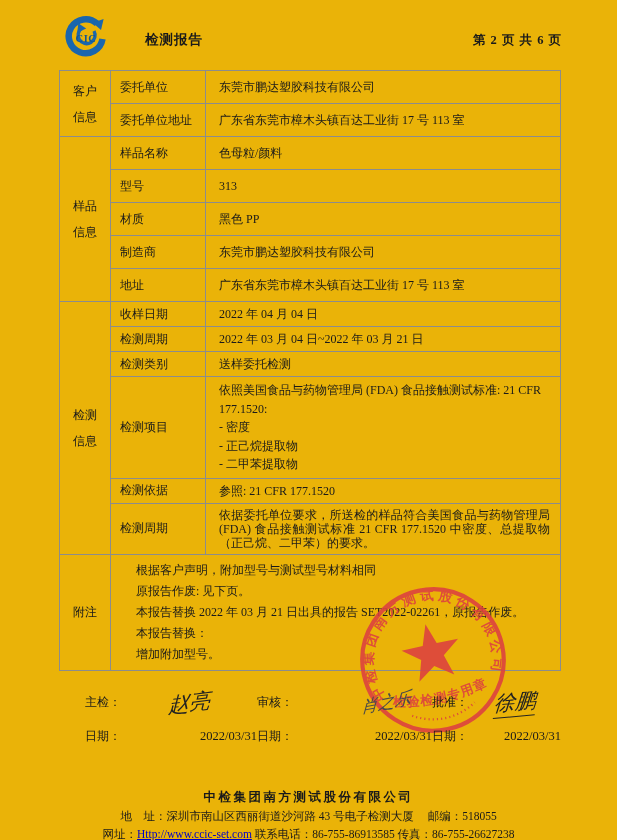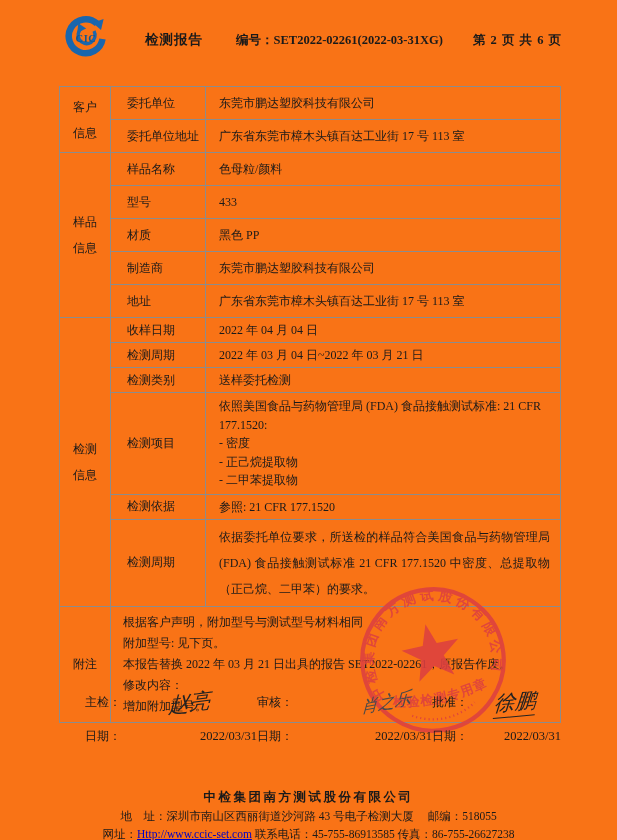--- a/index.html
+++ b/index.html
@@ -1,36 +1,36 @@
 <!DOCTYPE html>
 <html><head>
 <meta charset="utf-8">
 <style>
   * { margin:0; padding:0; box-sizing:border-box; }
   html,body { background:#ffffff; }
   body { font-family:"Liberation Serif","DejaVu Serif",serif; color:#1a1a1a; }
-  .page { position:relative; width:617px; height:840px; background:#f97316; overflow:hidden; }
+  .page { position:relative; width:617px; height:840px; background:#eab308; overflow:hidden; }
 
   
   .hdr-logo { position:absolute; left:64px; top:15px; width:44px; height:44px; }
   .hdr-title { position:absolute; left:145px; top:31px; font-size:13.5px; font-weight:bold; letter-spacing:1px; }
   .hdr-number { position:absolute; left:236px; top:32px; font-size:12.5px; font-weight:bold; }
   .hdr-page { position:absolute; right:55px; top:32px; font-size:12.5px; font-weight:bold; letter-spacing:1px;text-align:right; }
 
   
-  table.rep { position:absolute; left:59px; top:86px; width:502px; border-collapse:collapse; table-layout:fixed; }
+  table.rep { position:absolute; left:59px; top:70px; width:502px; border-collapse:collapse; table-layout:fixed; }
   table.rep td { border:1px solid #8c8c8c; font-size:12px; vertical-align:middle; }
   td.sec { width:51px; text-align:center; line-height:26px; }
-  td.lbl { width:95px; padding-left:16px; }
+  td.lbl { width:95px; padding-left:9px; }
   td.val { padding:3px 8px 3px 13px; line-height:1.5; }
   tr.r33 { height:33px; }
   tr.r24 { height:24px; }
   td.val-items { vertical-align:middle; line-height:18.5px; padding:4px 8px 4px 13px; }
-  td.val-conc { line-height:26px; padding:4px 10px 4px 13px; text-align:justify; }
-  td.notes { line-height:21px; padding:5px 8px 5px 12px; vertical-align:top; }
+  td.val-conc { line-height:14px; padding:4px 10px 4px 13px; text-align:justify; }
+  td.notes { line-height:21px; padding:5px 8px 5px 25px; vertical-align:top; }
 
   
   .stamp { position:absolute; left:357px; top:584px; width:152px; height:152px;
            transform:rotate(-12deg); opacity:.88; z-index:4; pointer-events:none; }
 
   
   .sig-row { position:absolute; left:59px; top:688px; width:502px; display:flex; z-index:5; }
   .sig-row .grp, .date-row .grp { display:flex; align-items:center; }
   .grp1 { width:172px;margin-left:26px; } .grp2 { width:175px;gap:48px; } .grp3 { flex:1; }
   .lab { font-size:12px; flex:0 0 auto; }
@@ -55,21 +55,20 @@
 <div class="page">
 
   <svg class="hdr-logo" viewBox="0 0 44 44">
     <path d="M 33 8.5 A 17 17 0 1 0 38.5 24" fill="none" stroke="#1a66ad" stroke-width="6.5"></path>
     <polygon points="36,2 41,12 30,12" fill="#1a66ad" transform="rotate(40 35 8)"></polygon>
     <path d="M 30 16 A 8.5 8.5 0 1 1 18 13" fill="none" stroke="#1a66ad" stroke-width="3.4"></path>
     <polygon points="16,8 21,16 11,16" fill="#1a66ad" transform="rotate(-25 16 12)"></polygon>
     <text x="22" y="26.5" text-anchor="middle" font-size="10.5" font-weight="bold" font-family="Liberation Serif, serif" fill="#14568f" letter-spacing="0.5">CIC</text>
   </svg>
   <div class="hdr-title">检测报告</div>
-  <div class="hdr-number"><span>编号：</span><span>SET2022-02261(2022-03-31XG)</span></div>
   <div class="hdr-page">第 2 页 共 6 页</div>
 
   <table class="rep">
     <colgroup>
         <col style="width:51px">
         <col style="width:95px">
         <col>
       </colgroup>
     <tbody>
       <tr class="r33">
@@ -88,21 +87,21 @@
       <tr class="r33">
         <td class="sec" rowspan="5">
           <div>样品</div>
           <div>信息</div>
         </td>
         <td class="lbl">样品名称</td>
         <td class="val">色母粒/颜料</td>
       </tr>
       <tr class="r33">
         <td class="lbl">型号</td>
-        <td class="val">433</td>
+        <td class="val">313</td>
       </tr>
       <tr class="r33">
         <td class="lbl">材质</td>
         <td class="val">黑色 PP</td>
       </tr>
       <tr class="r33">
         <td class="lbl">制造商</td>
         <td class="val">东莞市鹏达塑胶科技有限公司</td>
       </tr>
       <tr class="r33">
@@ -141,23 +140,23 @@
       </tr>
       <tr>
         <td class="lbl">检测周期</td>
         <td class="val-conc">依据委托单位要求，所送检的样品符合美国食品与药物管理局 (FDA) 食品接触测试标准 21 CFR 177.1520 中密度、总提取物（正己烷、二甲苯）的要求。</td>
       </tr>
 
       <tr>
         <td class="sec">附注</td>
         <td class="notes" colspan="2">
           <div>根据客户声明，附加型号与测试型号材料相同</div>
-          <div>附加型号: 见下页。</div>
+          <div>原报告作废: 见下页。</div>
           <div>本报告替换 2022 年 03 月 21 日出具的报告 SET2022-02261，原报告作废。</div>
-          <div>修改内容：</div>
+          <div>本报告替换：</div>
           <div>增加附加型号。</div>
         </td>
       </tr>
     </tbody>
   </table>
 
   <svg class="stamp" viewBox="0 0 200 200">
     <circle cx="100" cy="100" r="93" fill="none" stroke="#dd4040" stroke-width="5.5"></circle>
     <defs>
       <path id="ringPath" d="M 28 132 A 79 79 0 1 1 172 132" fill="none"></path>
@@ -203,18 +202,18 @@
     </div>
   </div>
 
   <div class="foot">
     <div class="foot-co">中检集团南方测试股份有限公司</div>
     <div class="foot-line">
       <span>地　址：</span><span>深圳市南山区西丽街道沙河路 43 号电子检测大厦</span><span class="gap"></span><span>邮编：</span><span>518055</span>
     </div>
     <div class="foot-line">
       <span>网址：</span><a class="weblink" href="#">Http://www.ccic-set.com</a>
-      <span>联系电话：</span><span>45-755-86913585</span>
+      <span>联系电话：</span><span>86-755-86913585</span>
       <span>传真：</span><span>86-755-26627238</span>
     </div>
   </div>
 
 </div>
 
 </body></html>

